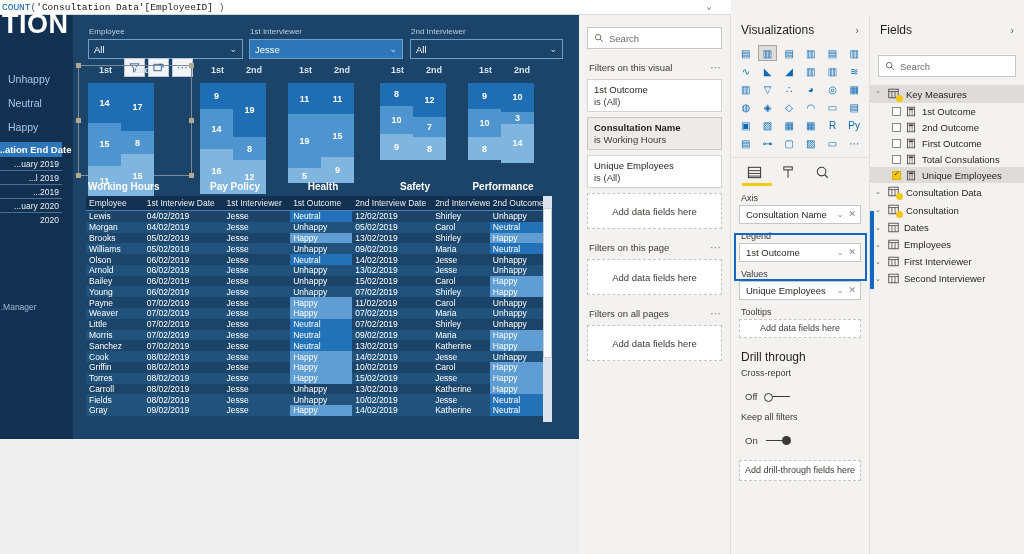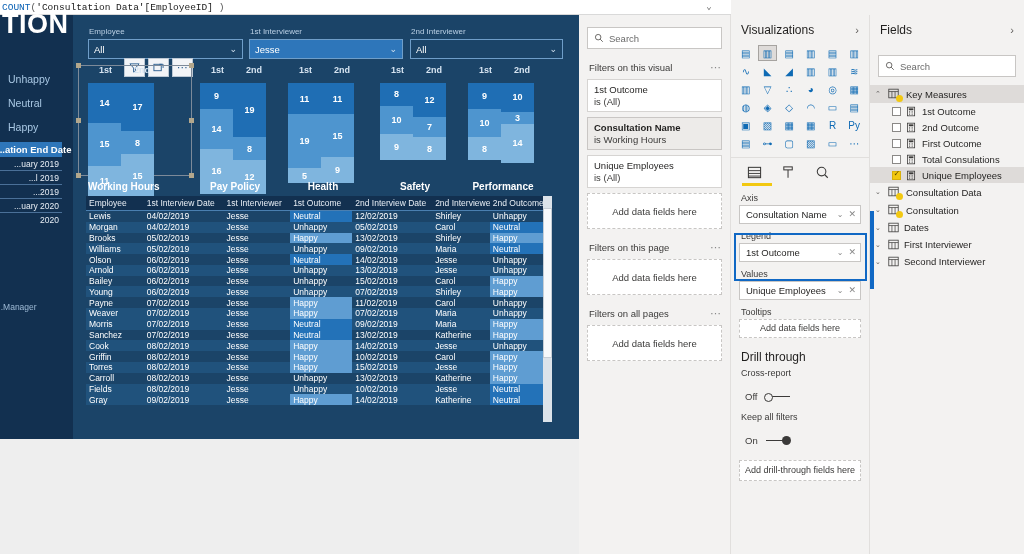--- a/index.html
+++ b/index.html
@@ -541,20 +541,29 @@
             </tr>
             <tr class="even">
               <td>Weaver</td>
               <td>07/02/2019</td>
               <td>Jesse</td>
               <td class="oc-happy">Happy</td>
               <td>07/02/2019</td>
               <td>Maria</td>
               <td>Unhappy</td>
             </tr>
+            <tr class="odd">
+              <td>Little</td>
+              <td>07/02/2019</td>
+              <td>Jesse</td>
+              <td class="oc-neutral">Neutral</td>
+              <td>07/02/2019</td>
+              <td>Shirley</td>
+              <td>Unhappy</td>
+            </tr>
             <tr class="even">
               <td>Morris</td>
               <td>07/02/2019</td>
               <td>Jesse</td>
               <td class="oc-neutral">Neutral</td>
               <td>09/02/2019</td>
               <td>Maria</td>
               <td class="oc-happy">Happy</td>
             </tr>
             <tr class="odd">
@@ -908,32 +917,44 @@
         <div class="field-group">
           <span class="fg-chev">⌄</span>
           <span style="display: inline-flex;">
             <svg width="11" height="11" viewBox="0 0 14 14">
               <rect x="1" y="1.5" width="12" height="11" fill="none" stroke="#3b3a39" stroke-width="1"></rect>
               <line x1="1" y1="4.5" x2="13" y2="4.5" stroke="#3b3a39" stroke-width="0.9"></line>
               <line x1="5" y1="4.5" x2="5" y2="12.5" stroke="#3b3a39" stroke-width="0.9"></line>
               <line x1="9" y1="4.5" x2="9" y2="12.5" stroke="#3b3a39" stroke-width="0.9"></line>
             </svg>
           </span>
-          <span>First Interviewer</span>
+          <span>Employees</span>
         </div>
         <div class="field-group">
           <span class="fg-chev">⌄</span>
           <span style="display: inline-flex;">
             <svg width="11" height="11" viewBox="0 0 14 14">
               <rect x="1" y="1.5" width="12" height="11" fill="none" stroke="#3b3a39" stroke-width="1"></rect>
               <line x1="1" y1="4.5" x2="13" y2="4.5" stroke="#3b3a39" stroke-width="0.9"></line>
               <line x1="5" y1="4.5" x2="5" y2="12.5" stroke="#3b3a39" stroke-width="0.9"></line>
               <line x1="9" y1="4.5" x2="9" y2="12.5" stroke="#3b3a39" stroke-width="0.9"></line>
             </svg>
           </span>
+          <span>First Interviewer</span>
+        </div>
+        <div class="field-group">
+          <span class="fg-chev">⌄</span>
+          <span style="display: inline-flex;">
+            <svg width="11" height="11" viewBox="0 0 14 14">
+              <rect x="1" y="1.5" width="12" height="11" fill="none" stroke="#3b3a39" stroke-width="1"></rect>
+              <line x1="1" y1="4.5" x2="13" y2="4.5" stroke="#3b3a39" stroke-width="0.9"></line>
+              <line x1="5" y1="4.5" x2="5" y2="12.5" stroke="#3b3a39" stroke-width="0.9"></line>
+              <line x1="9" y1="4.5" x2="9" y2="12.5" stroke="#3b3a39" stroke-width="0.9"></line>
+            </svg>
+          </span>
           <span>Second Interviewer</span>
         </div>
       </div>
     <div id="left-blue-edge"></div>
 
   </div>
 
 </div>
 
 </body></html>

